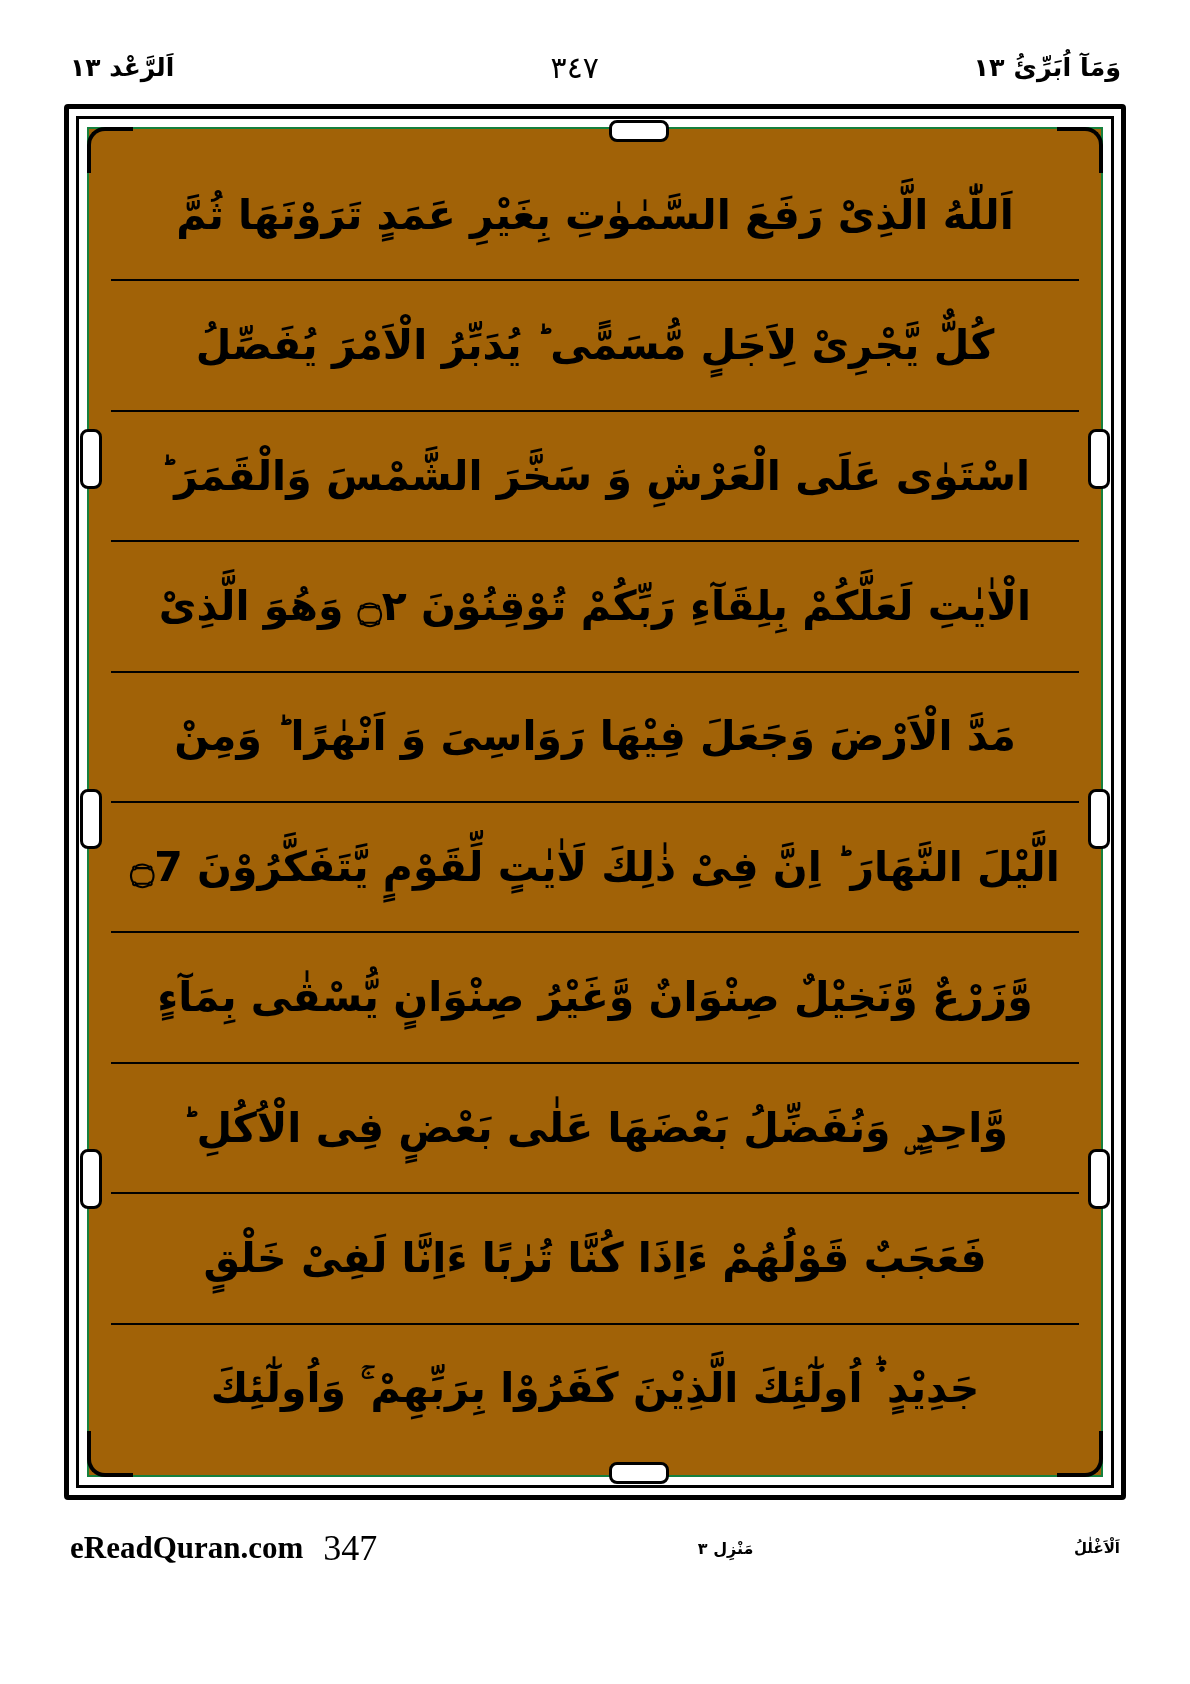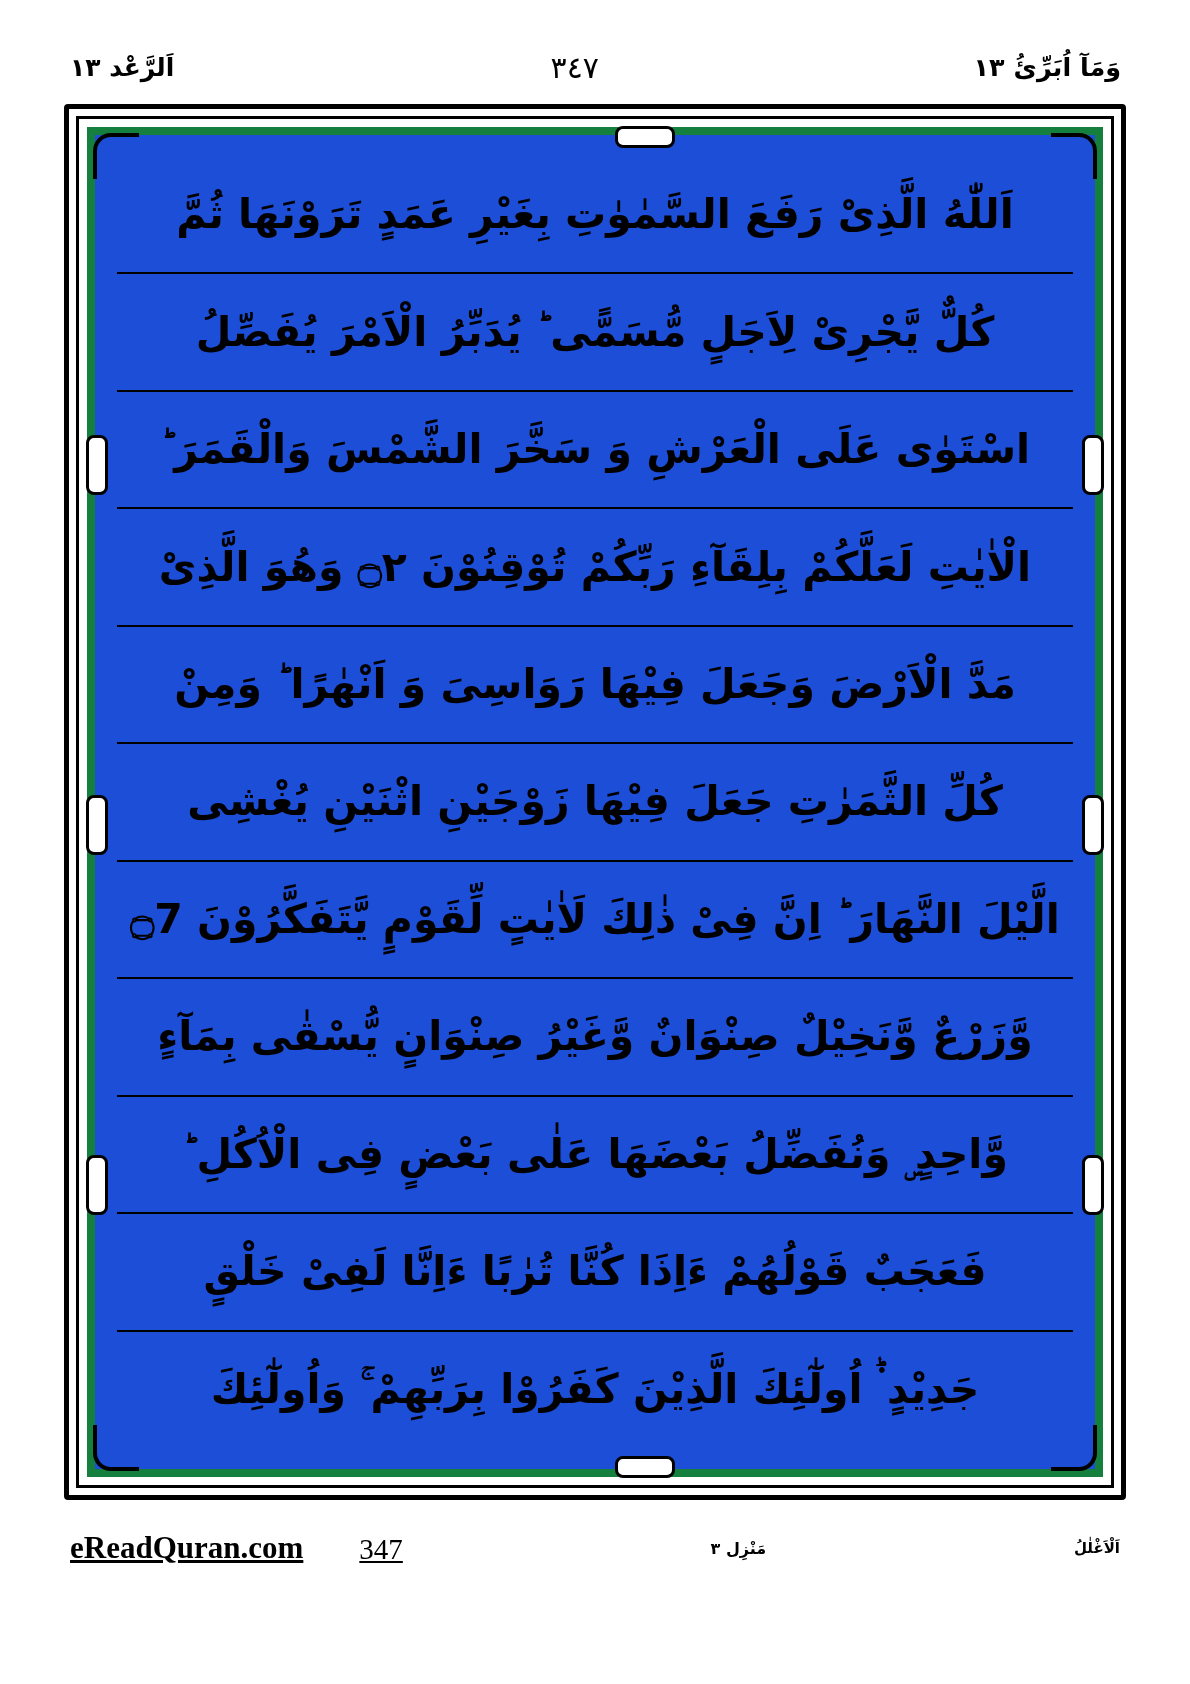--- a/index.html
+++ b/index.html
@@ -70,23 +70,23 @@
     bottom: 7px;
     border: 3px solid #000;
     box-sizing: border-box;
   }
   .frame-inner {
     position: absolute;
     top: 8px;
     left: 8px;
     right: 8px;
     bottom: 8px;
-    border: 8px solid #15803d;
-    box-sizing: border-box;
-    background: #1d4ed8;
+    border: 2px solid #15803d;
+    box-sizing: border-box;
+    background: #a16207;
   }
 
   
   .corner {
     position: absolute;
     width: 46px;
     height: 46px;
     border: 4px solid #000;
     box-sizing: border-box;
   }
@@ -167,35 +167,34 @@
     font-weight: 700;
     white-space: nowrap;
   }
   .footer-center {
     font-size: 16px;
     font-weight: 700;
     white-space: nowrap;
   }
   .footer-brand-wrap {
     display: flex;
-    align-items: flex-end;
-    gap: 56px;
+    align-items: center;
+    gap: 20px;
     direction: ltr;
-    text-decoration: underline;
   }
   .footer-brand {
     font-family: "Liberation Serif", serif;
     font-size: 31px;
     font-weight: 700;
     letter-spacing: 0px;
     white-space: nowrap;
   }
   .footer-pageno {
     font-family: "Liberation Serif", serif;
-    font-size: 29px;
+    font-size: 36px;
     font-weight: 400;
     white-space: nowrap;
   }
 </style>
 </head>
 <body>
 
 <div class="page">
 
   <div class="header">
@@ -232,23 +231,20 @@
           <div class="ayah-line">
             <div class="ayah-text">اسْتَوٰى عَلَى الْعَرْشِ وَ سَخَّرَ الشَّمْسَ وَالْقَمَرَ ؕ</div>
           </div>
           <div class="ayah-line">
             <div class="ayah-text">الْاٰيٰتِ لَعَلَّكُمْ بِلِقَآءِ رَبِّكُمْ تُوْقِنُوْنَ ۝٢ وَهُوَ الَّذِىْ</div>
           </div>
           <div class="ayah-line">
             <div class="ayah-text">مَدَّ الْاَرْضَ وَجَعَلَ فِيْهَا رَوَاسِىَ وَ اَنْهٰرًا ؕ وَمِنْ</div>
           </div>
           <div class="ayah-line">
-            <div class="ayah-text">كُلِّ الثَّمَرٰتِ جَعَلَ فِيْهَا زَوْجَيْنِ اثْنَيْنِ يُغْشِى</div>
-          </div>
-          <div class="ayah-line">
             <div class="ayah-text">الَّيْلَ النَّهَارَ ؕ اِنَّ فِىْ ذٰلِكَ لَاٰيٰتٍ لِّقَوْمٍ يَّتَفَكَّرُوْنَ ۝7</div>
           </div>
           <div class="ayah-line">
             <div class="ayah-text">وَّزَرْعٌ وَّنَخِيْلٌ صِنْوَانٌ وَّغَيْرُ صِنْوَانٍ يُّسْقٰى بِمَآءٍ</div>
           </div>
           <div class="ayah-line">
             <div class="ayah-text">وَّاحِدٍ ۣ وَنُفَضِّلُ بَعْضَهَا عَلٰى بَعْضٍ فِى الْاُكُلِ ؕ</div>
           </div>
           <div class="ayah-line">
             <div class="ayah-text">فَعَجَبٌ قَوْلُهُمْ ءَاِذَا كُنَّا تُرٰبًا ءَاِنَّا لَفِىْ خَلْقٍ</div>

